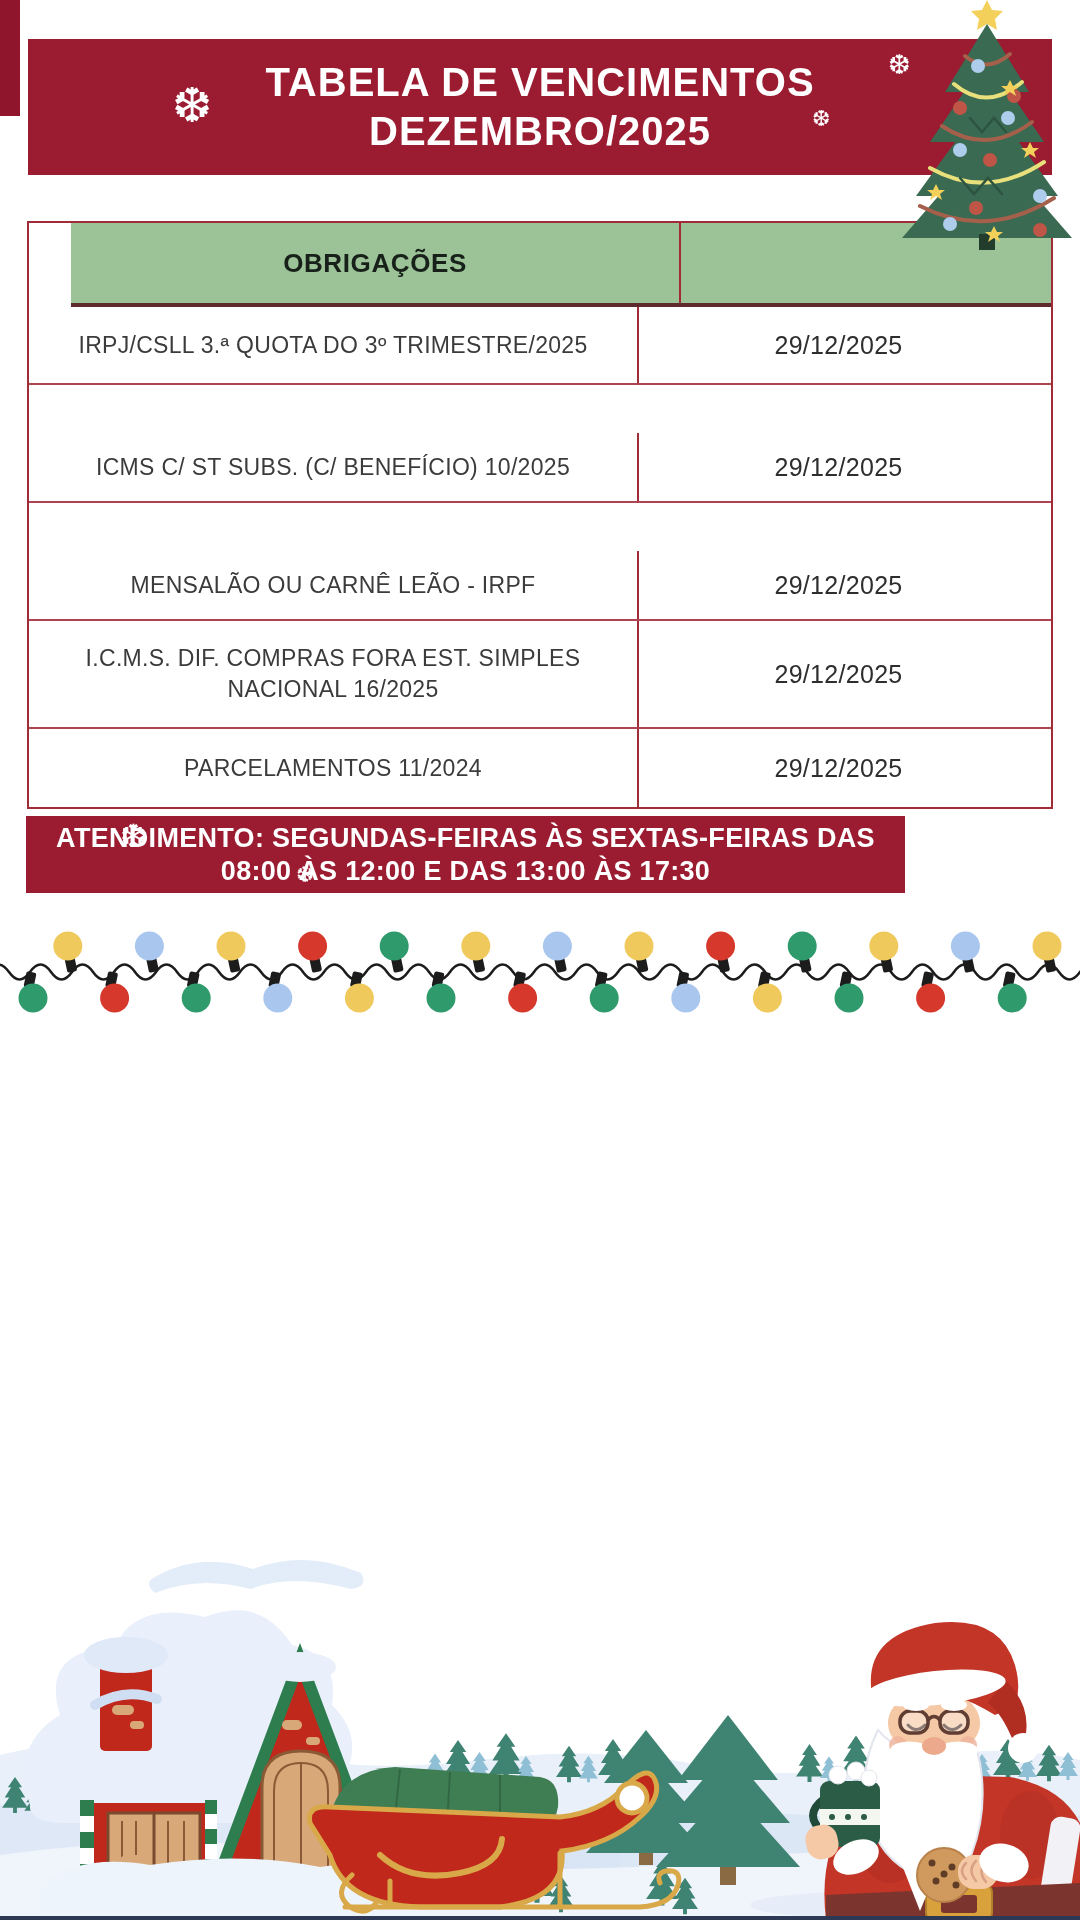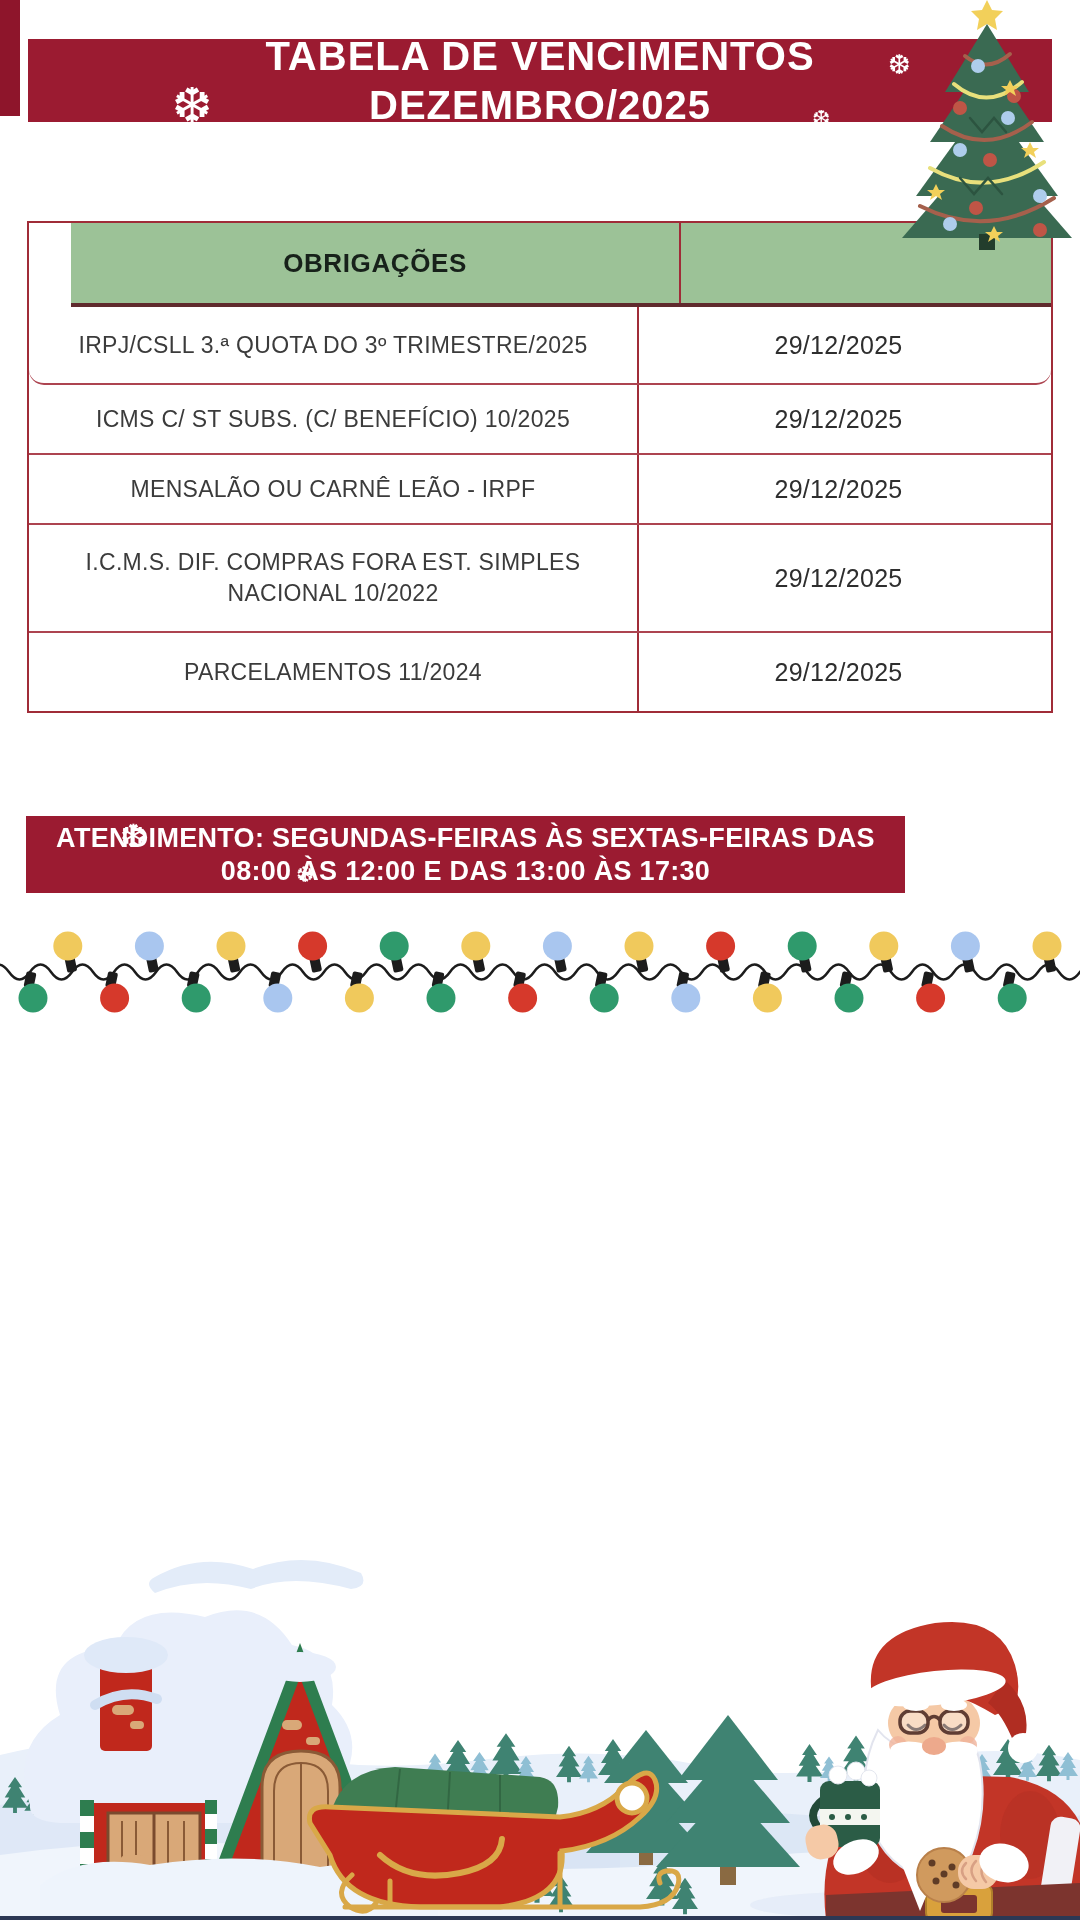--- a/index.html
+++ b/index.html
@@ -6,21 +6,21 @@
   html,body { background:#ffffff; }
   .poster {
     position:relative; width:1080px; height:1920px; background:#ffffff;
     overflow:hidden; font-family:"Liberation Sans", sans-serif;
   }
   
   .accent-bar { position:absolute; left:0; top:0; width:20px; height:116px; background:#8e152b; }
 
   
   .title-banner {
-    position:absolute; left:28px; top:39px; width:1024px; height:83px;
+    position:absolute; left:28px; top:39px; width:1024px; height:136px;
     background:#9b1b31; color:#ffffff;
     display:flex; flex-direction:column; justify-content:center; align-items:center;
     text-align:center; z-index:2;
   }
   .title-line { font-weight:bold; font-size:40px; line-height:49px; letter-spacing:1px; }
 
   .snowflake { position:absolute; color:#ffffff; z-index:3; line-height:1; }
   .sf-a { left:172px; top:82px;  font-size:48px; }
   .sf-b { left:888px; top:52px;  font-size:27px; }
   .sf-c { left:812px; top:108px; font-size:22px; }
@@ -39,22 +39,22 @@
   .t-row { display:grid; grid-template-columns:610px 1fr; }
   .t-head { height:84px; background:#9cc297; border-bottom:4px solid #5f2a2d;margin-left:42px; }
   .t-head .cell { font-weight:bold; font-size:26px; color:#17211a; letter-spacing:.6px; }
   .cell {
     display:flex; align-items:center; justify-content:center; text-align:center;
     padding:6px 28px; color:#3b3b3b; font-size:23px; letter-spacing:.3px; line-height:31px;
   }
   .cell.first { border-right:2px solid #a02c38; }
   .t-body { border-bottom:2px solid #ad4450; }
   .t-body:last-child { border-bottom:none; }
-  .r-std { height:78px;border-radius:15px; }
-  .r-mid { height:70px; }
+  .r-std { height:78px; }
+  .r-mid { height:70px;margin-top:48px; }
   .r-big { height:108px; }
   .date-cell { font-size:25px; color:#2e2e2e;padding-left:15px; }
 
   
   .notice-banner {
     position:absolute; left:26px; top:816px; width:879px; height:77px;
     background:#9b1b31; color:#ffffff;
     display:flex; flex-direction:column; justify-content:center; align-items:center;
     text-align:center; z-index:2;
   }
@@ -127,21 +127,21 @@
     </div>
     <div class="t-row t-body r-mid">
       <div class="cell first">ICMS C/ ST SUBS. (C/ BENEFÍCIO) 10/2025</div>
       <div class="cell date-cell">29/12/2025</div>
     </div>
     <div class="t-row t-body r-mid">
       <div class="cell first">MENSALÃO OU CARNÊ LEÃO - IRPF</div>
       <div class="cell date-cell">29/12/2025</div>
     </div>
     <div class="t-row t-body r-big">
-      <div class="cell first">I.C.M.S. DIF. COMPRAS FORA EST. SIMPLES NACIONAL 10/2022</div>
+      <div class="cell first">I.C.M.S. DIF. COMPRAS FORA EST. SIMPLES NACIONAL 16/2025</div>
       <div class="cell date-cell">29/12/2025</div>
     </div>
     <div class="t-row t-body r-std">
       <div class="cell first">PARCELAMENTOS 11/2024</div>
       <div class="cell date-cell">29/12/2025</div>
     </div>
   </div>
 
   <div class="notice-banner">
     <div class="notice-line">ATENDIMENTO: SEGUNDAS-FEIRAS ÀS SEXTAS-FEIRAS DAS</div>

